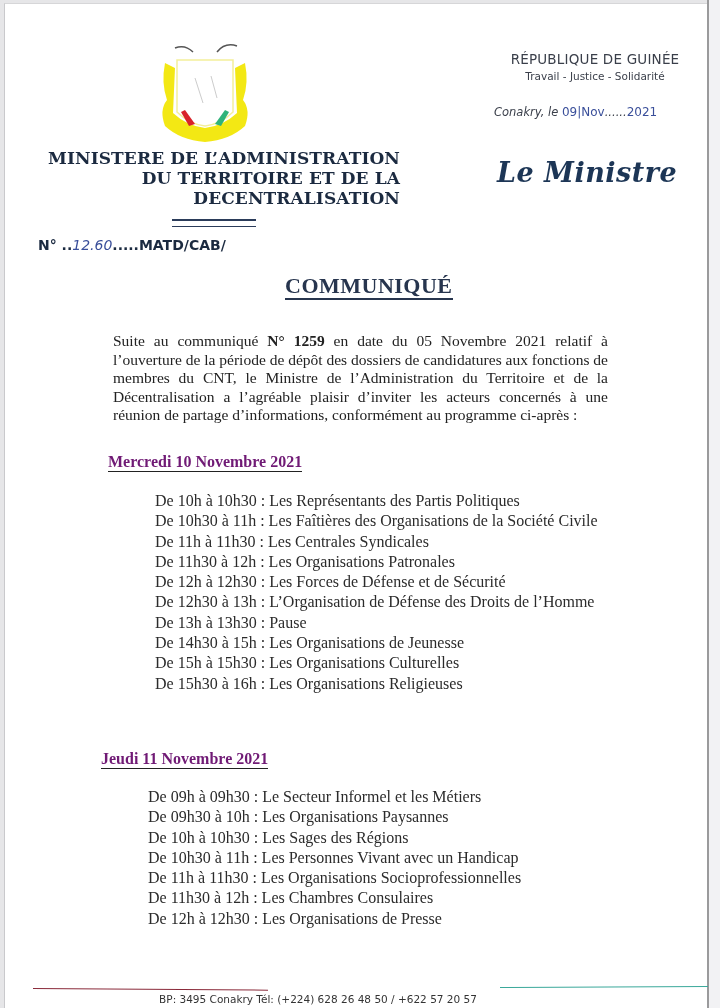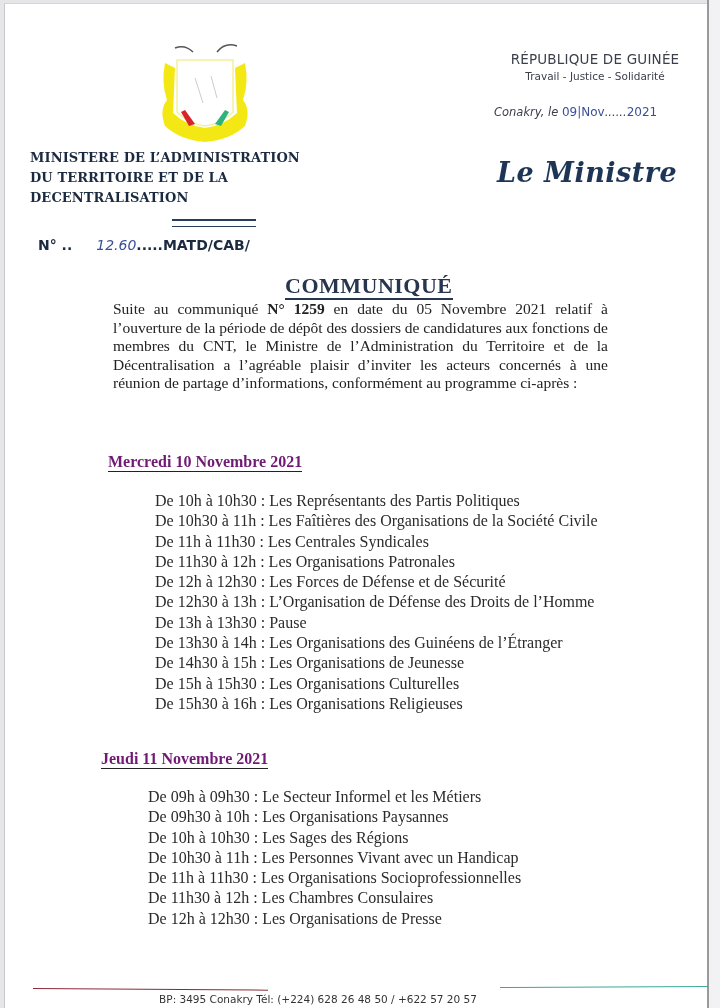--- a/index.html
+++ b/index.html
@@ -21,35 +21,35 @@
   }
   .right-gap {
     position:absolute; left:709px; top:0; width:11px; height:1008px;
     background:#f2f2f4;
   }
   
   .emblem { position:absolute; left:155px; top:38px; width:100px; height:105px; }
 
   .ministry {
     position:absolute; left:30px; top:148px; width:370px;
-    text-align:left;
+    text-align:right;
     font-family:"DejaVu Serif", serif; font-weight:bold;
-    font-size:13px; line-height:20px; color:#1b2a40;
+    font-size:17px; line-height:20px; color:#1b2a40;
     letter-spacing:0.1px;
   }
   .ministry-rule {
     position:absolute; left:172px; top:219px; width:84px; height:5px;
     border-top:2px solid #2b3c5a; border-bottom:1px solid #2b3c5a;
   }
   .ref {
     position:absolute; left:38px; top:237px;
     font-family:"DejaVu Sans", sans-serif; font-size:14px; color:#1b2a40;
     font-weight:bold;
   }
-  .ref .hand { font-family:"DejaVu Sans", sans-serif; font-weight:normal; color:#3a4f9a; font-style:italic;margin-left:24px; }
+  .ref .hand { font-family:"DejaVu Sans", sans-serif; font-weight:normal; color:#3a4f9a; font-style:italic; }
 
   .republic {
     position:absolute; left:480px; top:37px; width:230px; text-align:center;
     font-family:"DejaVu Sans", sans-serif; color:#3a3f4a;margin-top:14px;
   }
   .republic .title { font-size:13.5px; letter-spacing:0.2px; }
   .republic .motto { font-size:10.5px; margin-top:3px; }
 
   .date-line {
     position:absolute; left:494px; top:105px;
@@ -65,21 +65,21 @@
   }
 
   .communique-title {
     position:absolute; left:285px; top:274px;
     font-family:"Liberation Serif", serif; font-weight:bold;
     font-size:22px; color:#27354e; letter-spacing:0.5px;
     border-bottom:2px solid #27354e; padding-bottom:0px; line-height:24px;
   }
 
   .body-text {
-    position:absolute; left:113px; top:300px; width:495px;
+    position:absolute; left:113px; top:332px; width:495px;
     font-size:15.5px; line-height:18.5px; color:#222;
     text-align:justify;
   }
   .body-text b { font-weight:bold; }
 
   .day-title {
     position:absolute;
     font-weight:bold; font-size:16px; color:#701a75;
     border-bottom:1.5px solid #222; line-height:18px;
   }
@@ -151,21 +151,20 @@
 
 <div class="day-title day1">Mercredi 10 Novembre 2021</div>
 <ul class="schedule sch1">
   <li>De 10h à 10h30 : Les Représentants des Partis Politiques</li>
   <li>De 10h30 à 11h : Les Faîtières des Organisations de la Société Civile</li>
   <li>De 11h à 11h30 : Les Centrales Syndicales</li>
   <li>De 11h30 à 12h : Les Organisations Patronales</li>
   <li>De 12h à 12h30 : Les Forces de Défense et de Sécurité</li>
   <li>De 12h30 à 13h : L’Organisation de Défense des Droits de l’Homme</li>
   <li>De 13h à 13h30 : Pause</li>
-  <li>De 13h30 à 14h : Les Organisations des Guinéens de l’Étranger</li>
   <li>De 14h30 à 15h : Les Organisations de Jeunesse</li>
   <li>De 15h à 15h30 : Les Organisations Culturelles</li>
   <li>De 15h30 à 16h : Les Organisations Religieuses</li>
 </ul>
 
 <div class="day-title day2">Jeudi 11 Novembre 2021</div>
 <ul class="schedule sch2">
   <li>De 09h à 09h30 : Le Secteur Informel et les Métiers</li>
   <li>De 09h30 à 10h : Les Organisations Paysannes</li>
   <li>De 10h à 10h30 : Les Sages des Régions</li>

